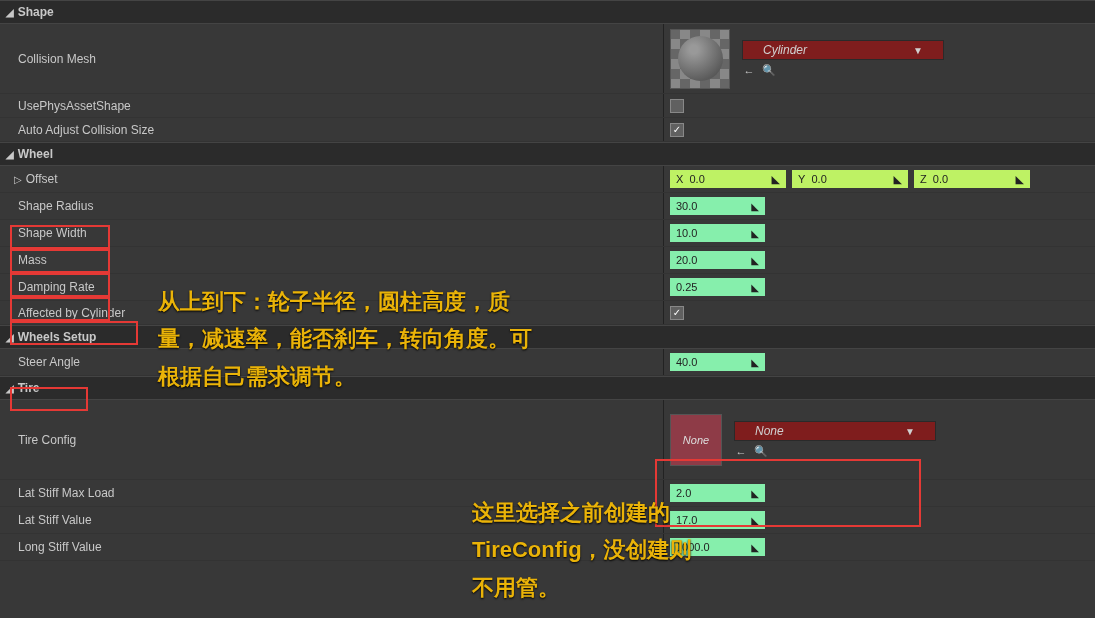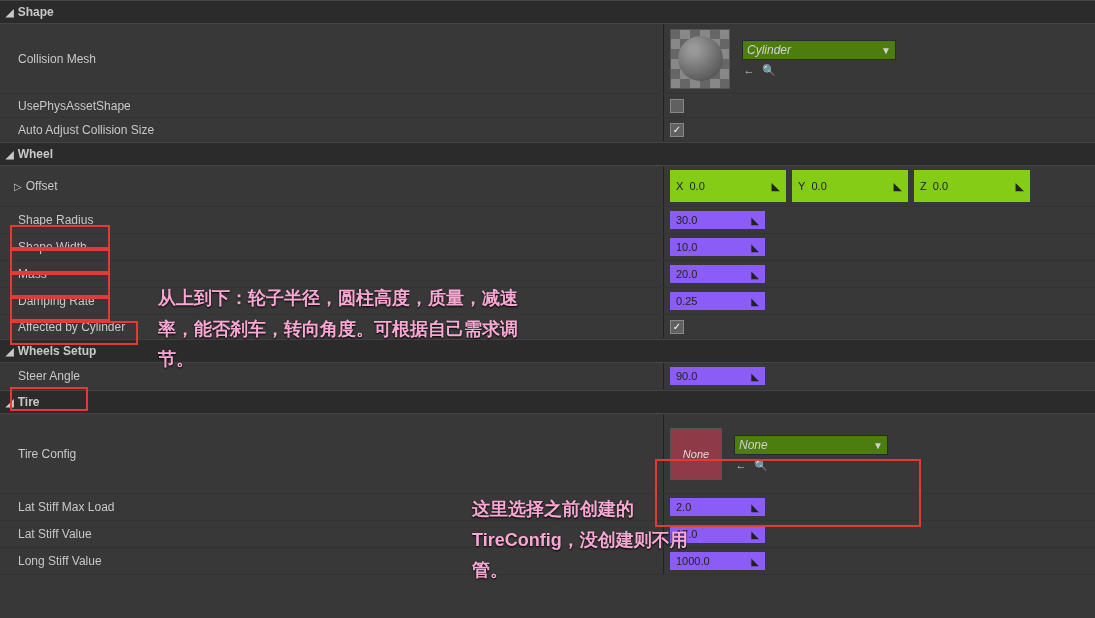--- a/index.html
+++ b/index.html
@@ -42,52 +42,52 @@
       position: relative;
     }
     .right-col {
       flex: 1;
       padding: 4px 6px;
       display: flex;
       align-items: center;
       gap: 6px;
     }
     .field-input {
-      background: #8b5cf6;
+      background: #86efac;
       color: #222;
       border: none;
       padding: 2px 6px;
       width: 95px;
       height: 18px;
       font-size: 11px;
       display: inline-flex;
       align-items: center;
       justify-content: space-between;
     }
     .field-input .spinner { color:#222; font-size:10px; }
     .vec-field {
-      background: #84cc16;
+      background: #bef264;
       color:#222;
       width:116px;
-      height:32px;
+      height:18px;
       padding:2px 6px;
       display:inline-flex;
       align-items:center;
       justify-content:space-between;
       font-size:11px;
     }
     .dropdown {
-      background:#4d7c0f;
+      background:#7f1d1d;
       color:#d0d0d0;
       height:20px;
-      padding:2px 4px;
+      padding:2px 20px;
       display:inline-flex;
       align-items:center;
       justify-content:space-between;
-      width:154px;
+      width:202px;
       border:1px solid #2a2a2a;
       font-style: italic;
     }
     .dropdown .caret { font-size:10px; }
     .checkbox {
       width:14px; height:14px;
       background:#606060;
       border:1px solid #888;
       display:inline-flex;
       align-items:center;
@@ -126,23 +126,23 @@
     .offset-arrow {
       font-size:10px; margin-right:4px;
     }
     .red-box {
       position:absolute;
       border:2px solid #e53935;
       pointer-events:none;
     }
     .anno {
       position:absolute;
-      color:#f9a8d4;
+      color:#eab308;
       font-weight:bold;
-      font-size:18px;
+      font-size:22px;
       line-height:1.7;
       text-shadow:0 1px 2px #000;
       pointer-events:none;
       width: 280px;
     }
     .tire-thumb {
       width:52px; height:52px;
       background:#8e3b47;
       display:flex;align-items:center;justify-content:center;
       color:#ddd; font-style:italic; font-size:11px;
@@ -283,21 +283,21 @@
   <span class="arrow">◢</span>
   <span>Wheels Setup</span>
 </div>
 
 <div class="row">
   <div class="left-col">
       <span class="sub-label">Steer Angle</span>
     </div>
   <div class="right-col">
     <div class="field-input">
-      <span>90.0</span>
+      <span>40.0</span>
       <span class="spinner">◣</span>
     </div>
   </div>
 </div>
 
 <div class="section-header">
   <span class="arrow">◢</span>
   <span>Tire</span>
 </div>
 

